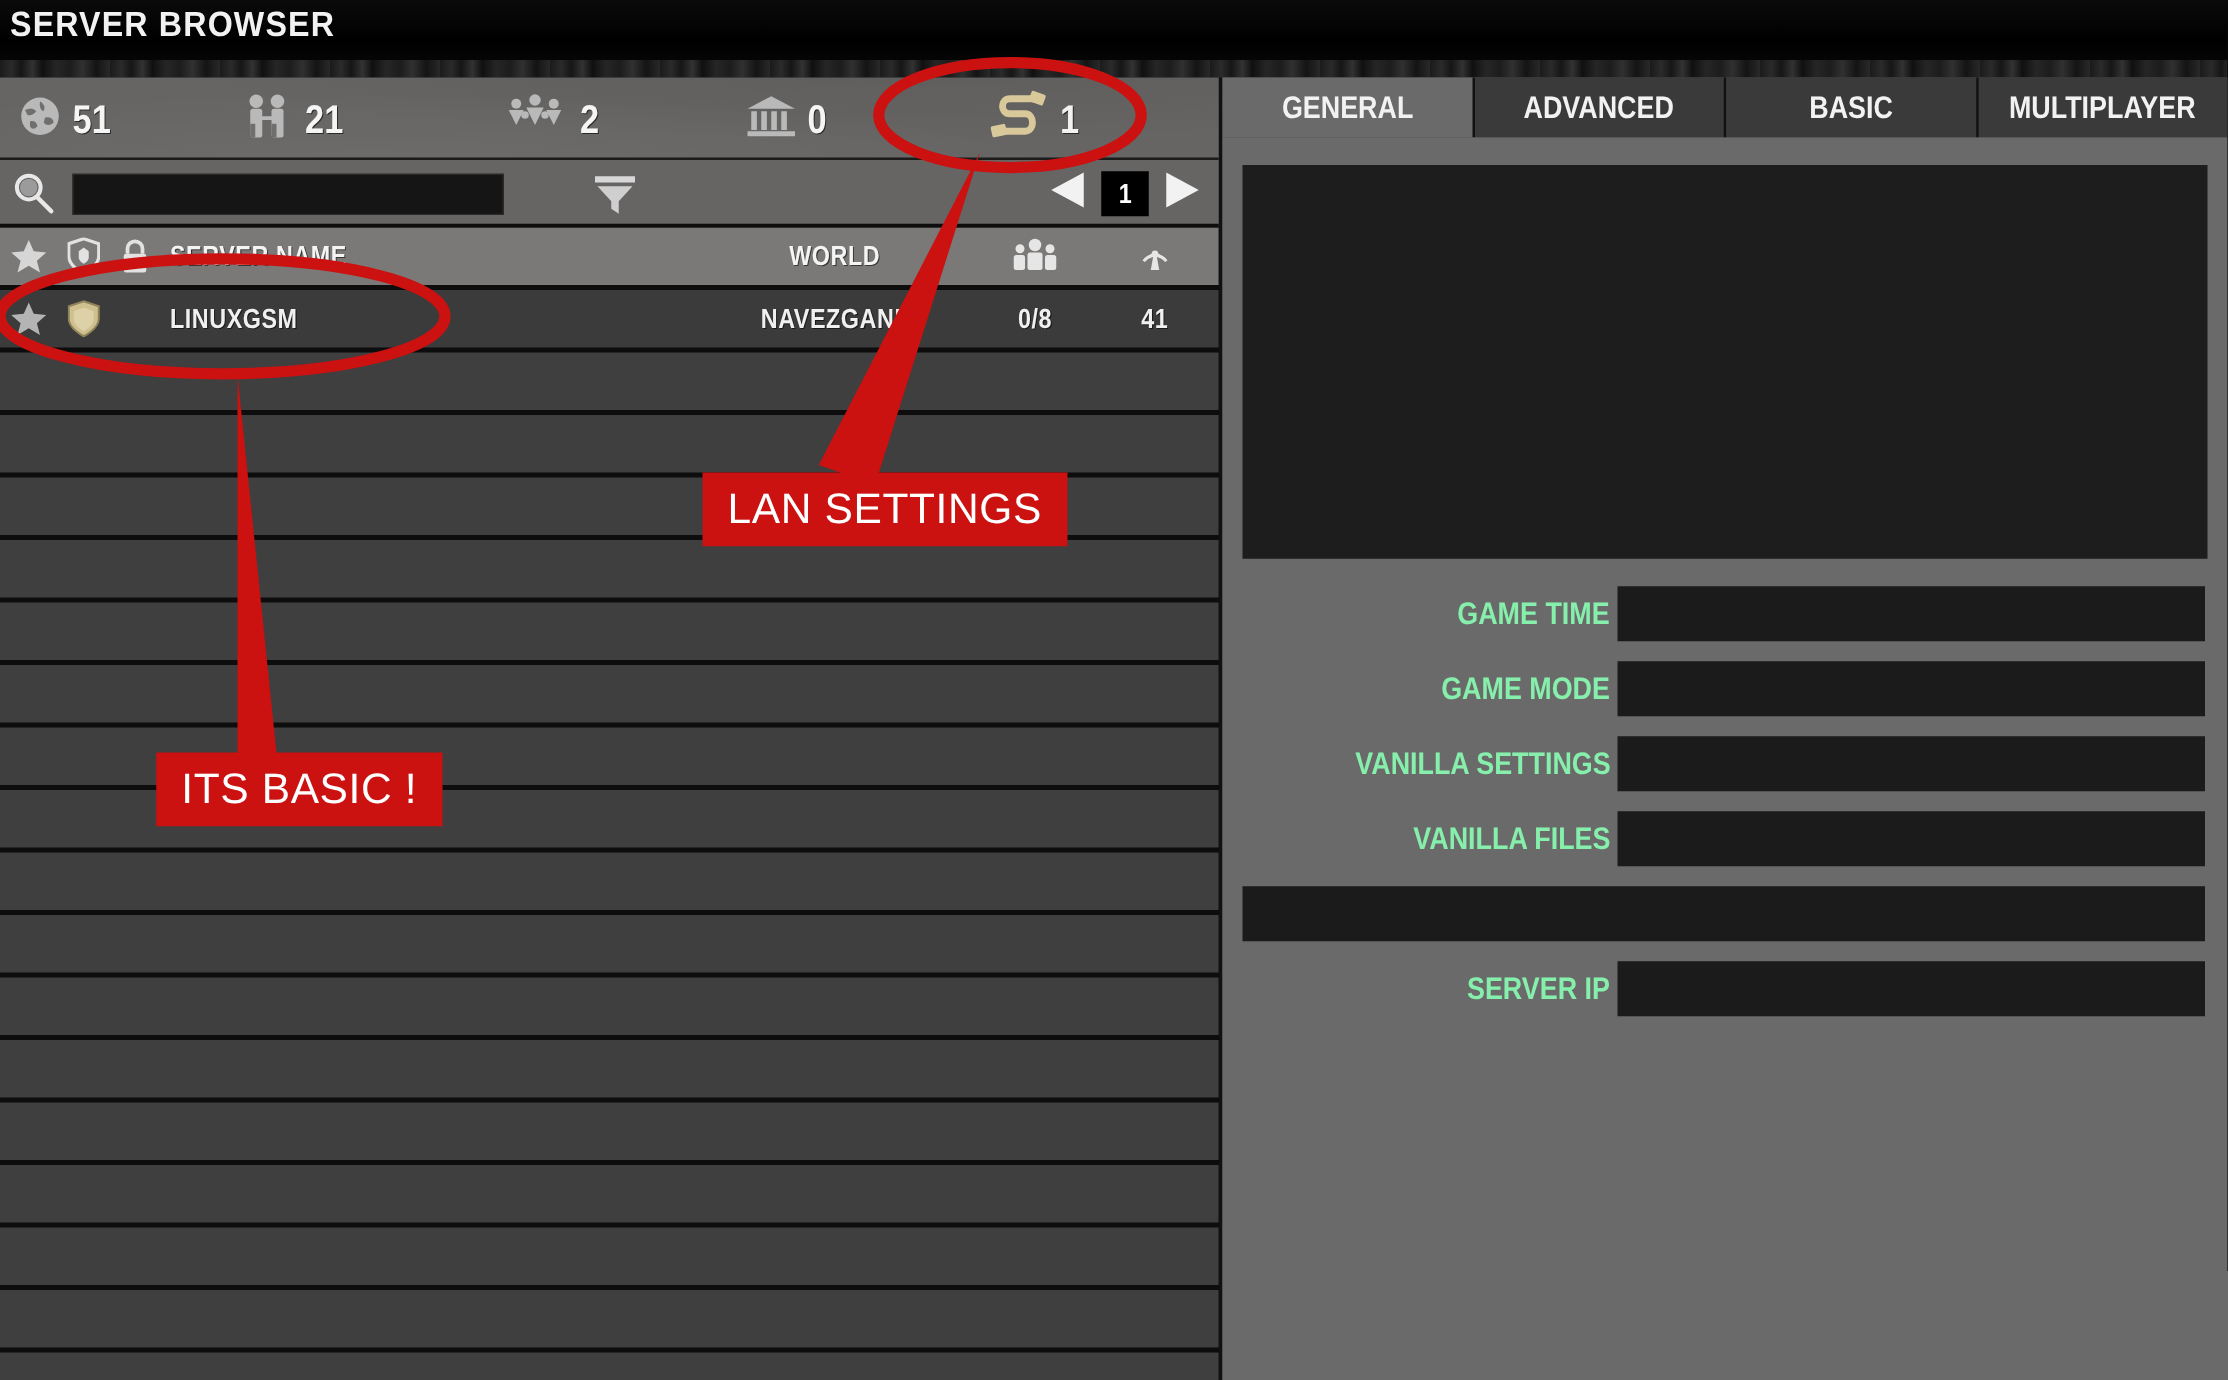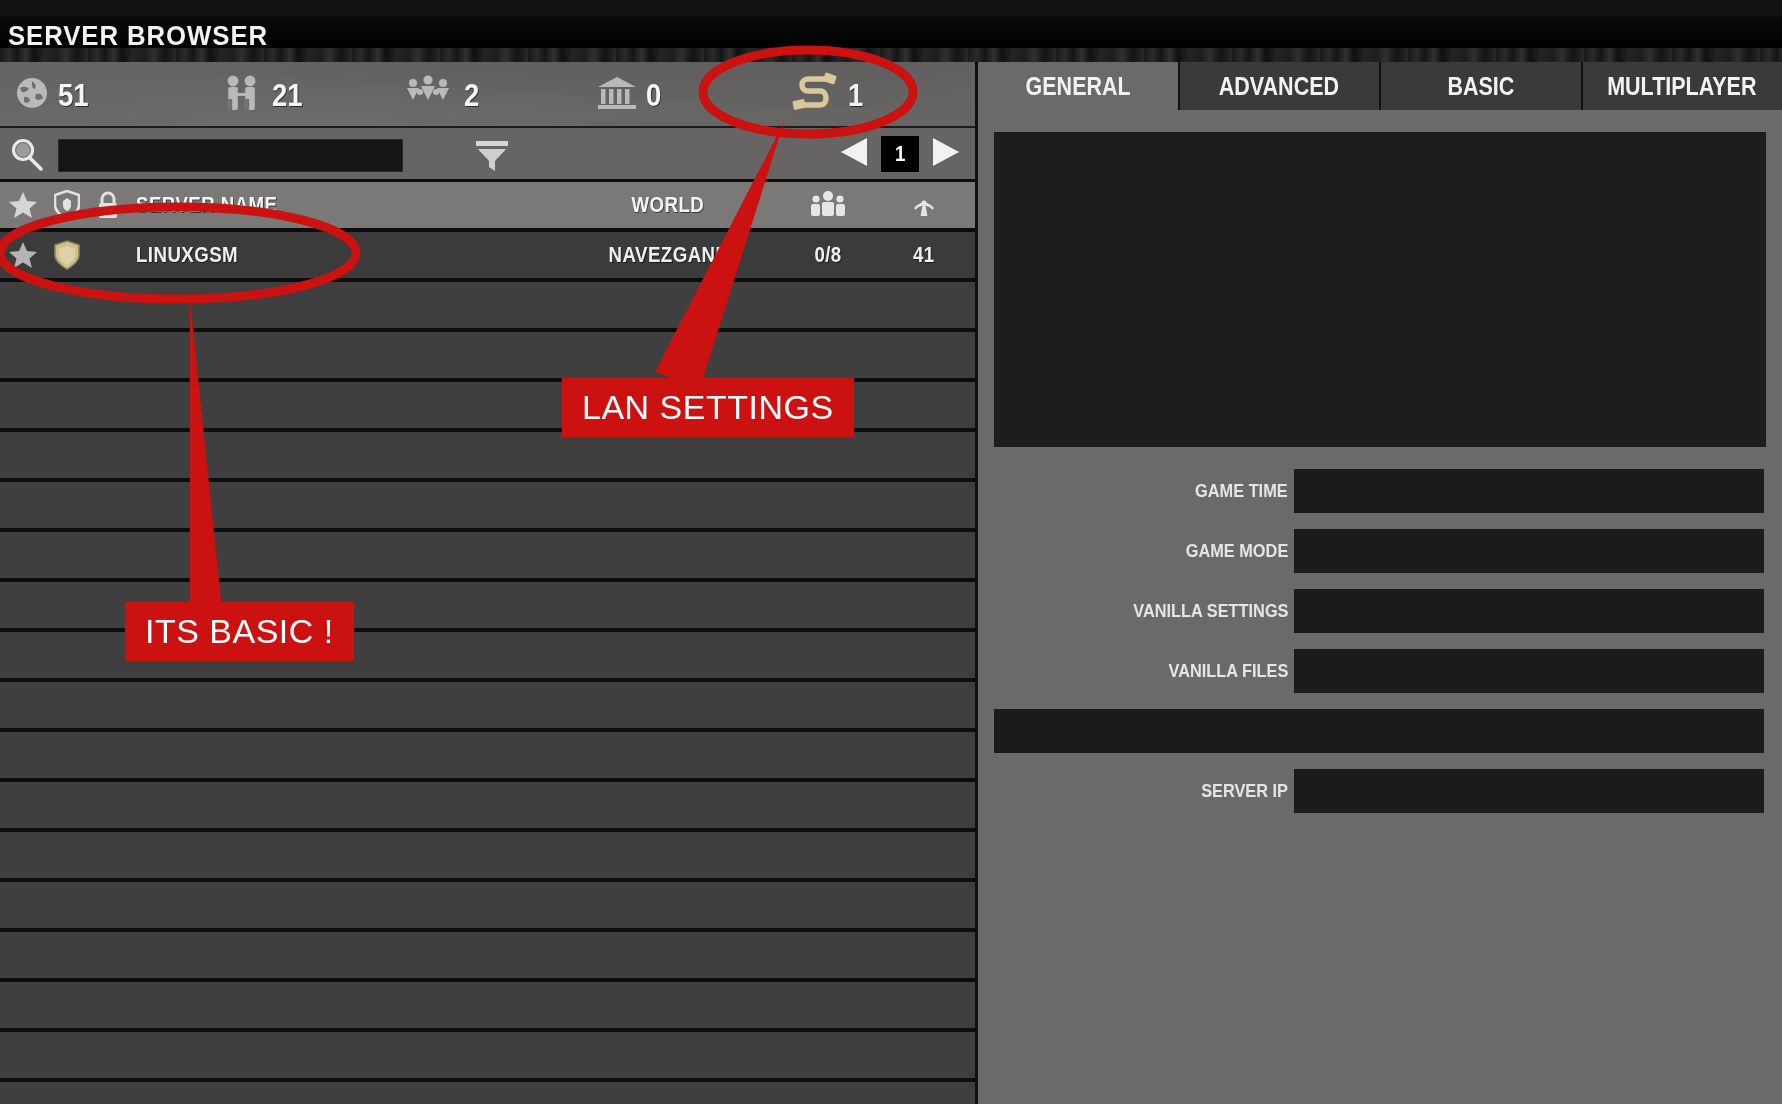--- a/index.html
+++ b/index.html
@@ -10,21 +10,21 @@
     overflow: hidden;
   }
   #app {
     position: relative;
     width: 1782px; height: 1104px;
     background: #111;
   }
 
   
   .titlebar {
-    position: absolute; left: 0; top: 16px;
+    position: absolute; left: 0; top: 0;
     width: 1782px; height: 48px;
     background: linear-gradient(180deg,#0a0a0a 0%, #000 70%, #050505 100%);
   }
   .titlebar .title {
     position: absolute; left: 8px; top: 4px;
     font-size: 28px; letter-spacing: 1px;
     color: #f2f2f2;
     font-weight: bold;
     font-stretch: condensed;
     transform: scaleX(0.92);
@@ -170,21 +170,21 @@
     width: 772px; height: 315px;
     background: #1d1d1d;
     margin: 6px auto 22px auto;
   }
   .field-row {
     display: flex; align-items: center;
     height: 44px; margin-bottom: 16px;
   }
   .field-label {
     width: 300px; text-align: right; padding-right: 6px;
-    color: #e5e5e5; font-size: 19px; font-weight: bold;
+    color: #86efac; font-size: 25px; font-weight: bold;
   }
   .field-label span { display: inline-block; transform: scaleX(0.86); transform-origin: right center; }
   .field-value {
     flex: 1; height: 44px;
     background: #1b1b1b;
     color: #ddd; font-size: 20px;
     display: flex; align-items: center; padding: 0 10px;
     margin-right: 2px;
   }
 
@@ -227,21 +227,21 @@
             <circle cx="18" cy="18" r="15" fill="#b9b9b9"></circle>
             <path d="M6 13 Q12 10 15 14 Q12 18 8 17 Z" fill="#6f6f6e"></path>
             <path d="M18 6 Q23 9 21 14 Q17 13 18 6 Z" fill="#6f6f6e"></path>
             <path d="M22 19 Q28 18 29 23 Q24 27 21 23 Z" fill="#6f6f6e"></path>
             <path d="M10 22 Q15 21 16 26 Q12 30 10 26 Z" fill="#6f6f6e"></path>
           </svg>
         </span>
         <span class="num">51</span>
       </div>
 
-      <div class="stat" style="left:220px;">
+      <div class="stat" style="left:192px;">
         <span class="ico">
           <svg width="44" height="38" viewBox="0 0 44 38">
             <circle cx="13" cy="7" r="5.4" fill="#b9b9b9"></circle>
             <rect x="8.2" y="13" width="9.6" height="23" rx="2" fill="#b9b9b9"></rect>
             <rect x="8.2" y="25" width="4" height="11" fill="#6f6f6e"></rect>
             <circle cx="30" cy="7" r="5.4" fill="#b9b9b9"></circle>
             <rect x="25.2" y="13" width="9.6" height="23" rx="2" fill="#b9b9b9"></rect>
             <rect x="25.2" y="25" width="4" height="11" fill="#6f6f6e"></rect>
             <rect x="17" y="19" width="9" height="3" fill="#b9b9b9"></rect>
           </svg>

